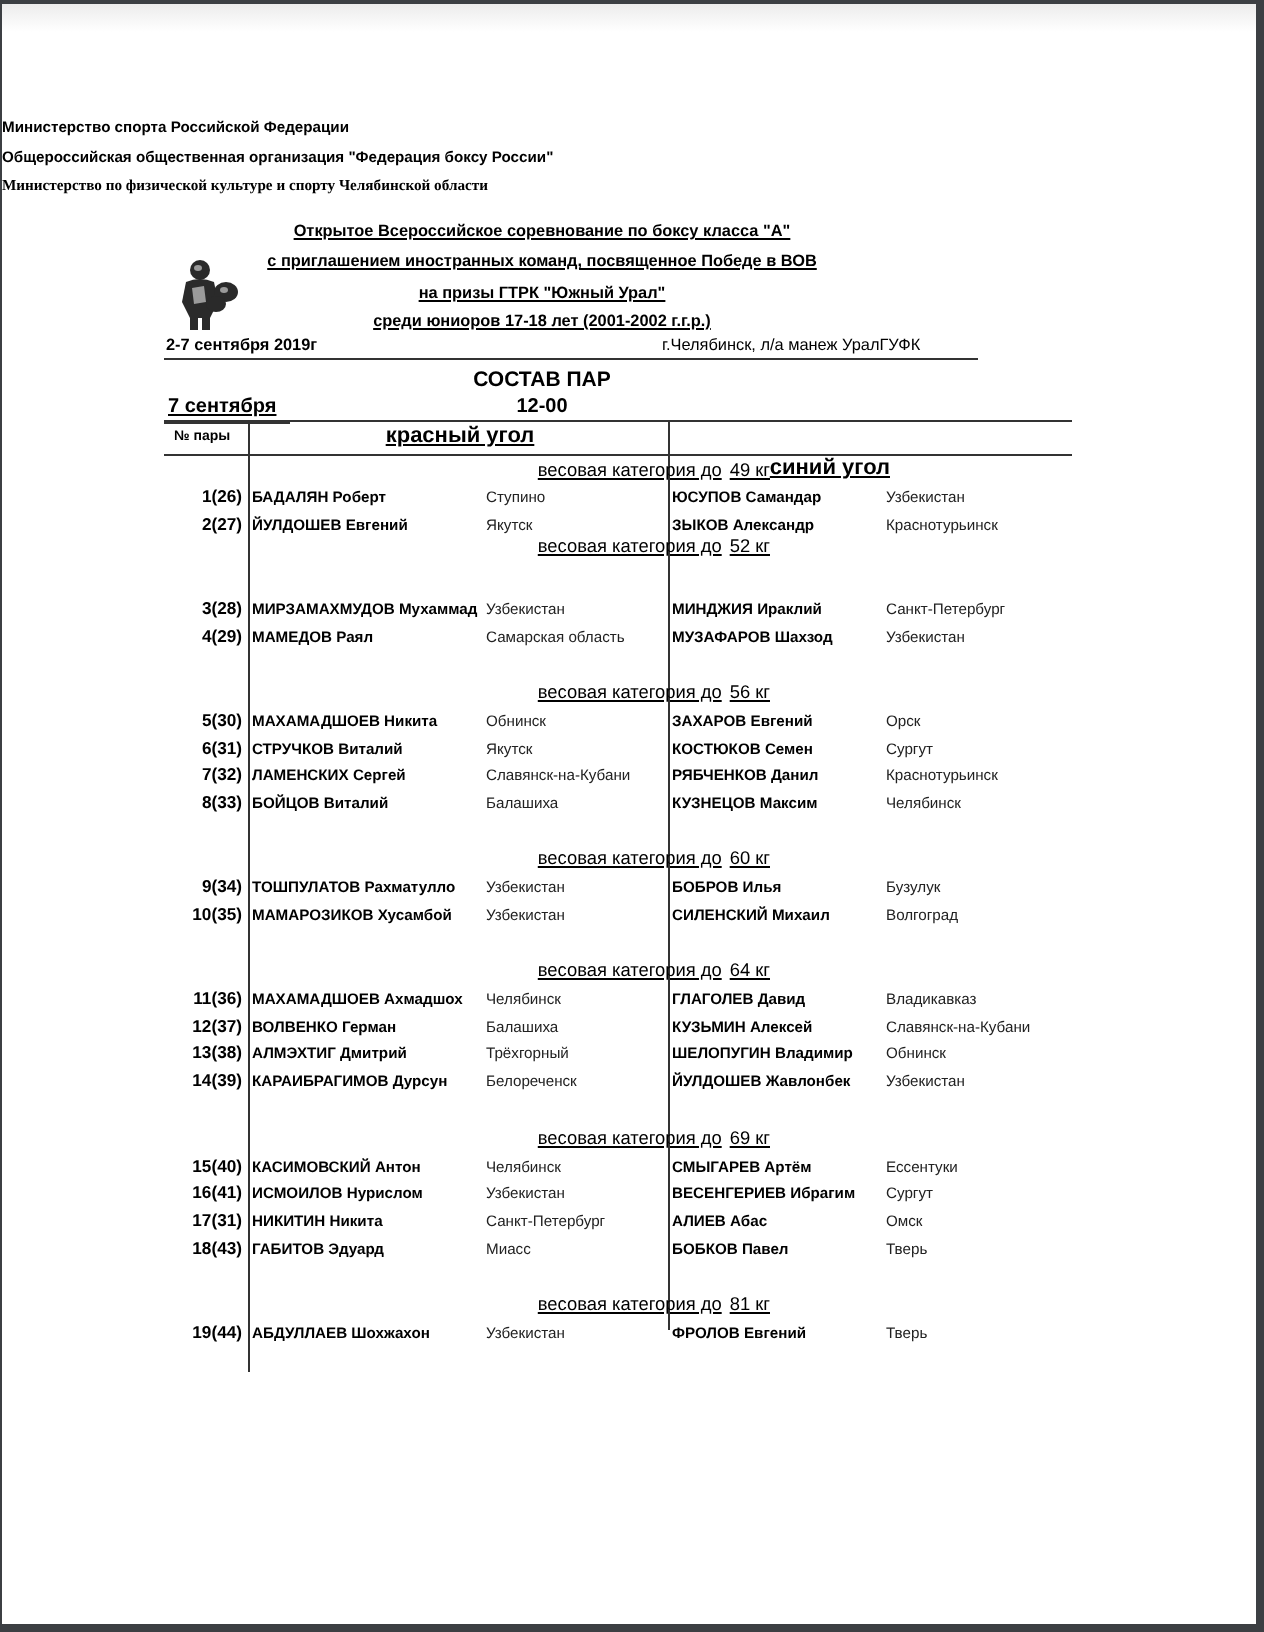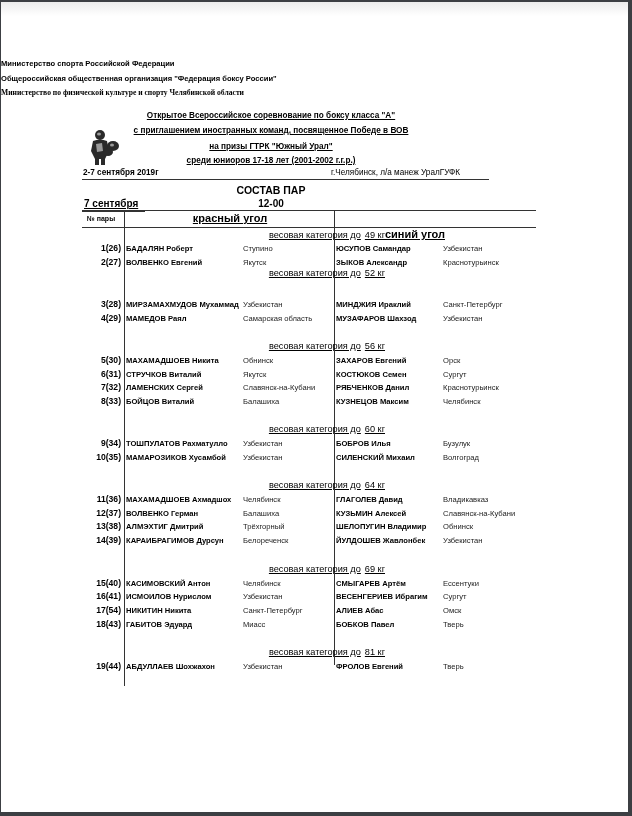--- a/index.html
+++ b/index.html
@@ -102,21 +102,21 @@
   <div class="cat" style="top:228px;"><span>весовая категория до</span><span class="kg">49 кг</span></div>
   <div class="row" style="top:242px;">
     <span class="num">1(26)</span>
     <span class="rname">БАДАЛЯН Роберт</span>
     <span class="rcity">Ступино</span>
     <span class="bname">ЮСУПОВ Самандар</span>
     <span class="bcity">Узбекистан</span>
   </div>
   <div class="row" style="top:256px;">
     <span class="num">2(27)</span>
-    <span class="rname">ВОЛВЕНКО Евгений</span>
+    <span class="rname">ЙУЛДОШЕВ Евгений</span>
     <span class="rcity">Якутск</span>
     <span class="bname">ЗЫКОВ Александр</span>
     <span class="bcity">Краснотурьинск</span>
   </div>
 
   <div class="cat" style="top:266px;"><span>весовая категория до</span><span class="kg">52 кг</span></div>
   <div class="row" style="top:298px;">
     <span class="num">3(28)</span>
     <span class="rname">МИРЗАМАХМУДОВ Мухаммад</span>
     <span class="rcity">Узбекистан</span>
@@ -216,21 +216,21 @@
     <span class="bcity">Ессентуки</span>
   </div>
   <div class="row" style="top:590px;">
     <span class="num">16(41)</span>
     <span class="rname">ИСМОИЛОВ Нурислом</span>
     <span class="rcity">Узбекистан</span>
     <span class="bname">ВЕСЕНГЕРИЕВ Ибрагим</span>
     <span class="bcity">Сургут</span>
   </div>
   <div class="row" style="top:604px;">
-    <span class="num">17(54)</span>
+    <span class="num">17(31)</span>
     <span class="rname">НИКИТИН Никита</span>
     <span class="rcity">Санкт-Петербург</span>
     <span class="bname">АЛИЕВ Абас</span>
     <span class="bcity">Омск</span>
   </div>
   <div class="row" style="top:618px;">
     <span class="num">18(43)</span>
     <span class="rname">ГАБИТОВ Эдуард</span>
     <span class="rcity">Миасс</span>
     <span class="bname">БОБКОВ Павел</span>

